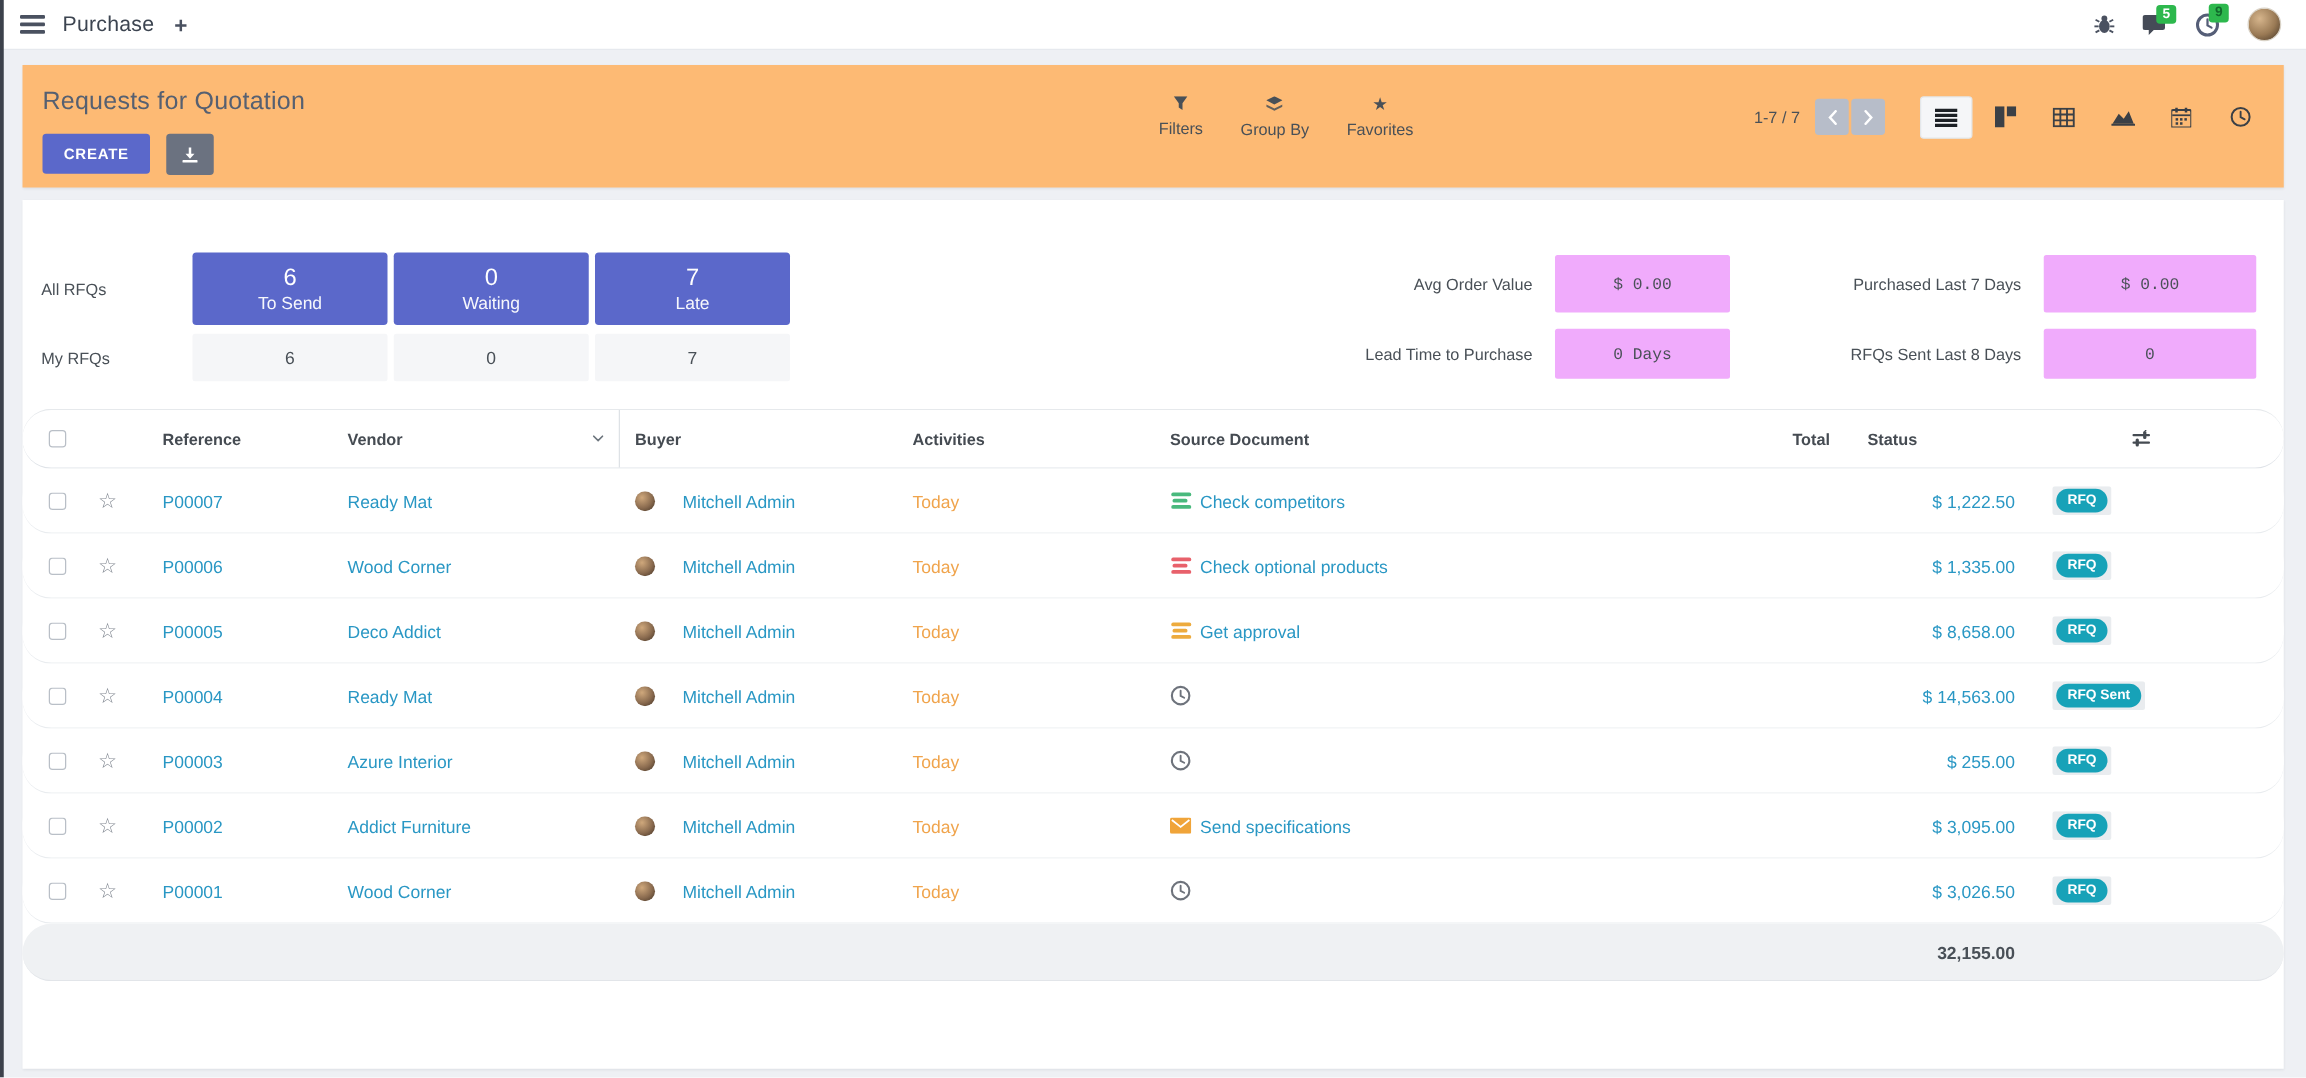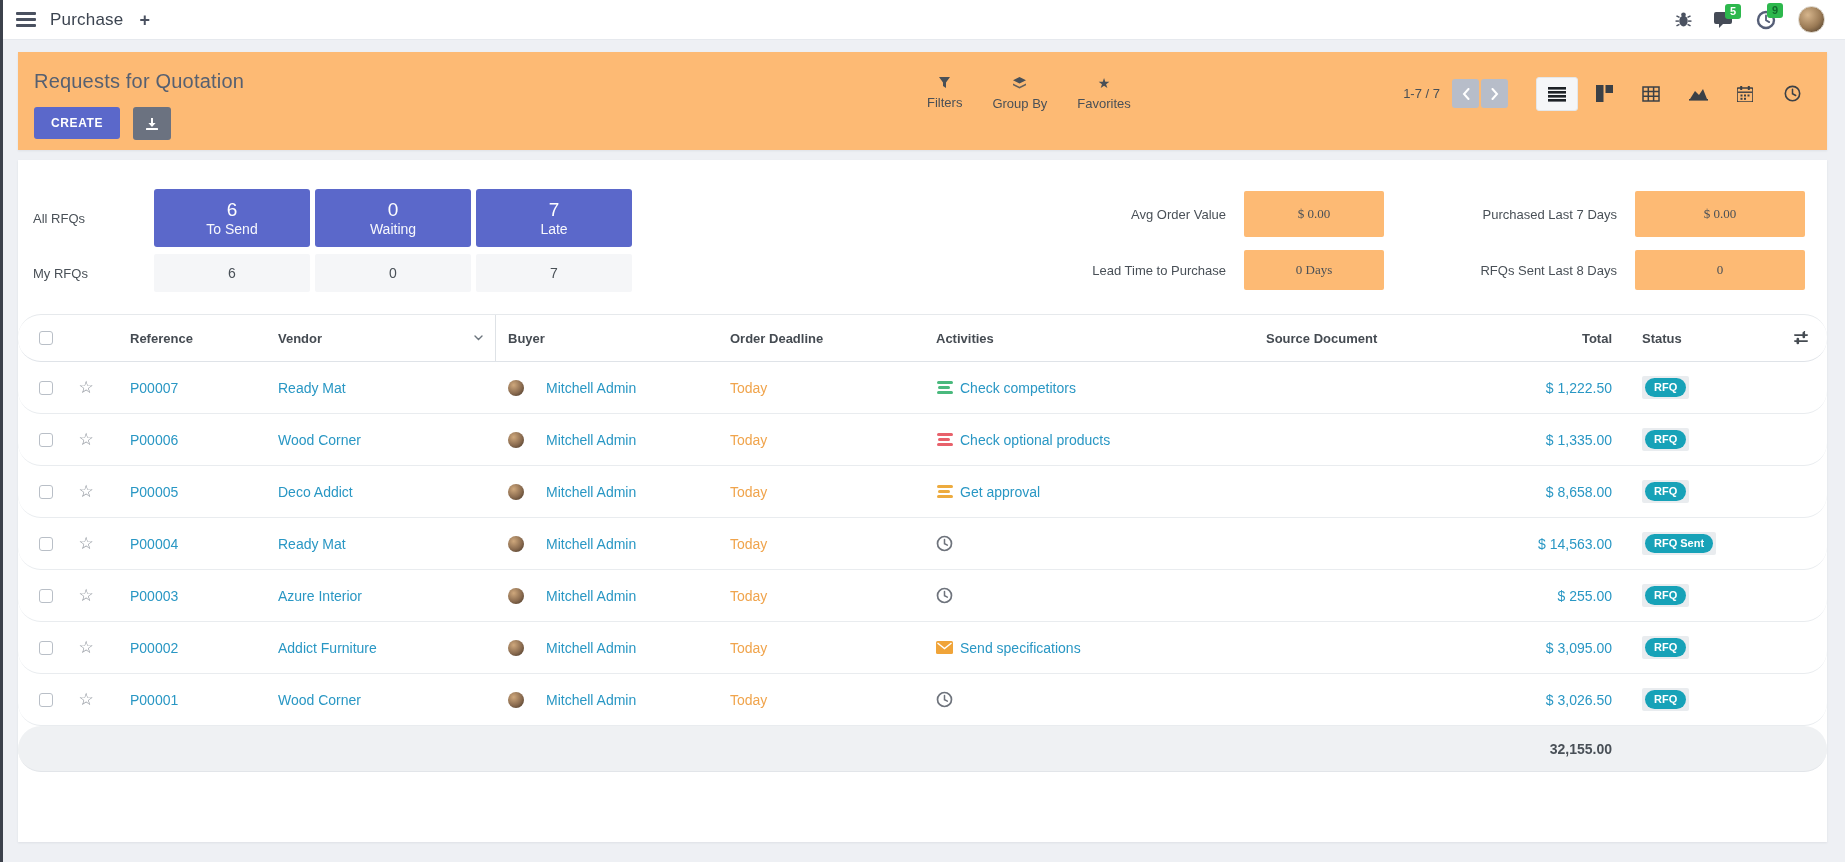--- a/index.html
+++ b/index.html
@@ -53,34 +53,34 @@
   .view-switcher { display:flex; align-items:center; margin-left:28px; gap:5px; }
   .vs-btn { width:42px; height:34px; display:flex; align-items:center; justify-content:center;
     cursor:pointer; border-radius:3px; border:1px solid transparent; color:#3b4046; }
   .vs-btn.active { background:#f5f6f8; border-color:#e4e7ea; }
 
   
   .main-card { margin:10px 18px 0 18px; background:#fff; box-shadow:0 1px 2px rgba(40,50,60,.08);
     padding-bottom:70px; }
 
   
-  .dashboard { display:flex; padding:29px 10px 22px 15px;gap:28px; }
+  .dashboard { display:flex; padding:42px 10px 22px 15px;gap:28px; }
   .dash-left { display:grid; grid-template-columns:116px 156px 156px 156px; grid-column-gap:5px; grid-row-gap:7px; align-items:center; }
   .dash-row-label { font-size:13px; color:#495057; }
   .kpi-btn { height:58px; background:var(--accent,#5b68ca); color:#fff; border:none; border-radius:3px;
     cursor:pointer; display:flex; flex-direction:column; align-items:center; justify-content:center; font-family:inherit; }
   .kpi-btn .num { font-size:19px; line-height:1.2; }
   .kpi-btn .lbl { font-size:14px; opacity:.95; }
   .kpi-box { height:38px; background:#f5f6f8; border:none; border-radius:2px; font-size:14px; color:#495057;
     display:flex; align-items:center; justify-content:center; cursor:pointer; font-family:inherit; }
   .dash-right { margin-left:auto; margin-right:12px; display:grid;
     grid-template-columns:170px 140px 215px 170px; grid-column-gap:18px; grid-row-gap:9px; align-items:center; }
   .kpi-label { font-size:13px; color:#495057; text-align:right; }
-  .kpi-value { background:#fdba74; border:none; border-radius:2px; font-size:13px; color:#495057;
-    display:flex; align-items:center; justify-content:center; cursor:pointer; font-family:Liberation Serif, serif; }
+  .kpi-value { background:#f0abfc; border:none; border-radius:2px; font-size:13px; color:#495057;
+    display:flex; align-items:center; justify-content:center; cursor:pointer; font-family:Liberation Mono, monospace; }
   .kv-tall { height:46px; } .kv-short { height:40px; }
 
   
   .grid-row { display:grid; padding-left:10px;
     grid-template-columns:36px 44px 158px 230px 222px 206px 330px 222px 148px 115px 1fr;
     align-items:center;border-radius:23px; }
   .thead { height:48px; border-top:1px solid #e6e9ec; border-bottom:1px solid #dfe3e8; font-weight:bold; font-size:13px; color:#454b52; }
   .th { cursor:pointer; padding:0 12px; display:flex; align-items:center; height:100%; }
   .th-vendor { border-right:1px solid #dee2e6; justify-content:flex-start; gap:6px; }
   .th-vendor .caret { margin-left:auto; color:#6c757d; }
@@ -328,21 +328,20 @@
     <div class="th th-ref">Reference</div>
     <div class="th th-vendor">
       <span>Vendor</span>
       <span class="caret">
         <svg width="9" height="6" viewBox="0 0 9 6">
             <path d="M1 1 l3.5 3.5 L8 1" fill="none" stroke="#6c757d" stroke-width="1.4" stroke-linecap="round"></path>
           </svg>
       </span>
     </div>
     <div class="th th-buyer">Buyer</div>
-    <div class="th">Order Deadline</div>
     <div class="th">Activities</div>
     <div class="th">Source Document</div>
     <div class="th th-total">Total</div>
     <div class="th th-status">Status</div>
     <div class="th th-opt">
       <span>
         <svg width="16" height="15" viewBox="0 0 16 15" fill="#454b52">
           <rect x="1" y="3.2" width="14" height="1.7" rx="0.8"></rect>
             <rect x="1" y="9.2" width="14" height="1.7" rx="0.8"></rect>
           <rect x="9.5" y="0.8" width="2.6" height="6.4" rx="1.2"></rect>

